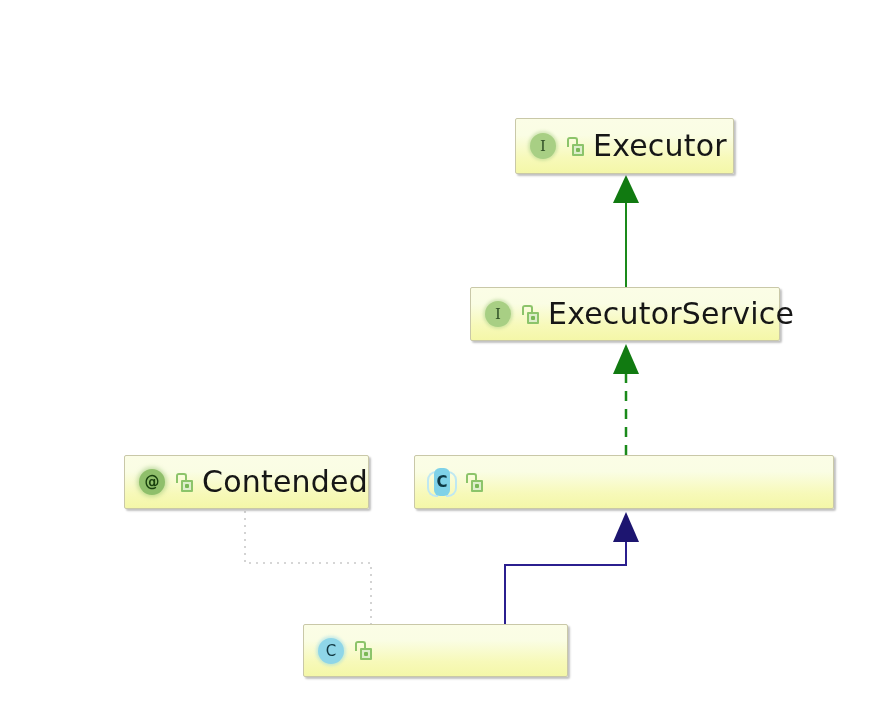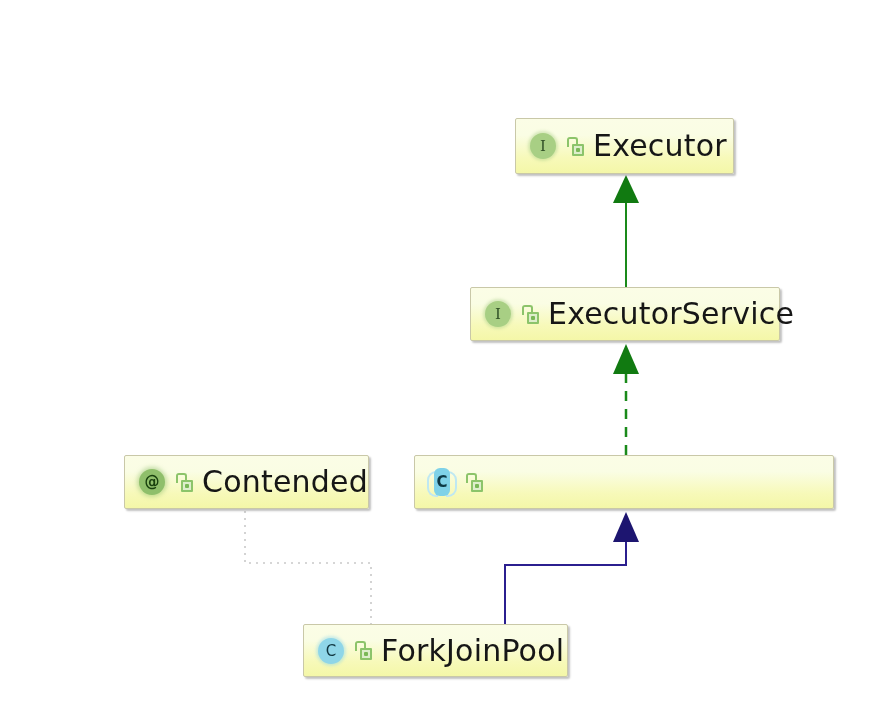--- a/index.html
+++ b/index.html
@@ -287,16 +287,15 @@
   <div class="uml-node" style="left:303px; top:624px; width:265px; height:53px;">
     <span class="type-icon icon-class">
       <span class="disc"></span>
       <span class="glyph">C</span>
     </span>
     <span class="lock-icon">
       <span class="shackle"></span>
       <span class="body"></span>
       <span class="keyhole"></span>
     </span>
-    <span class="uml-label">ForkJoinPool</span>
   </div>
 
 </div>
 
 </body></html>

